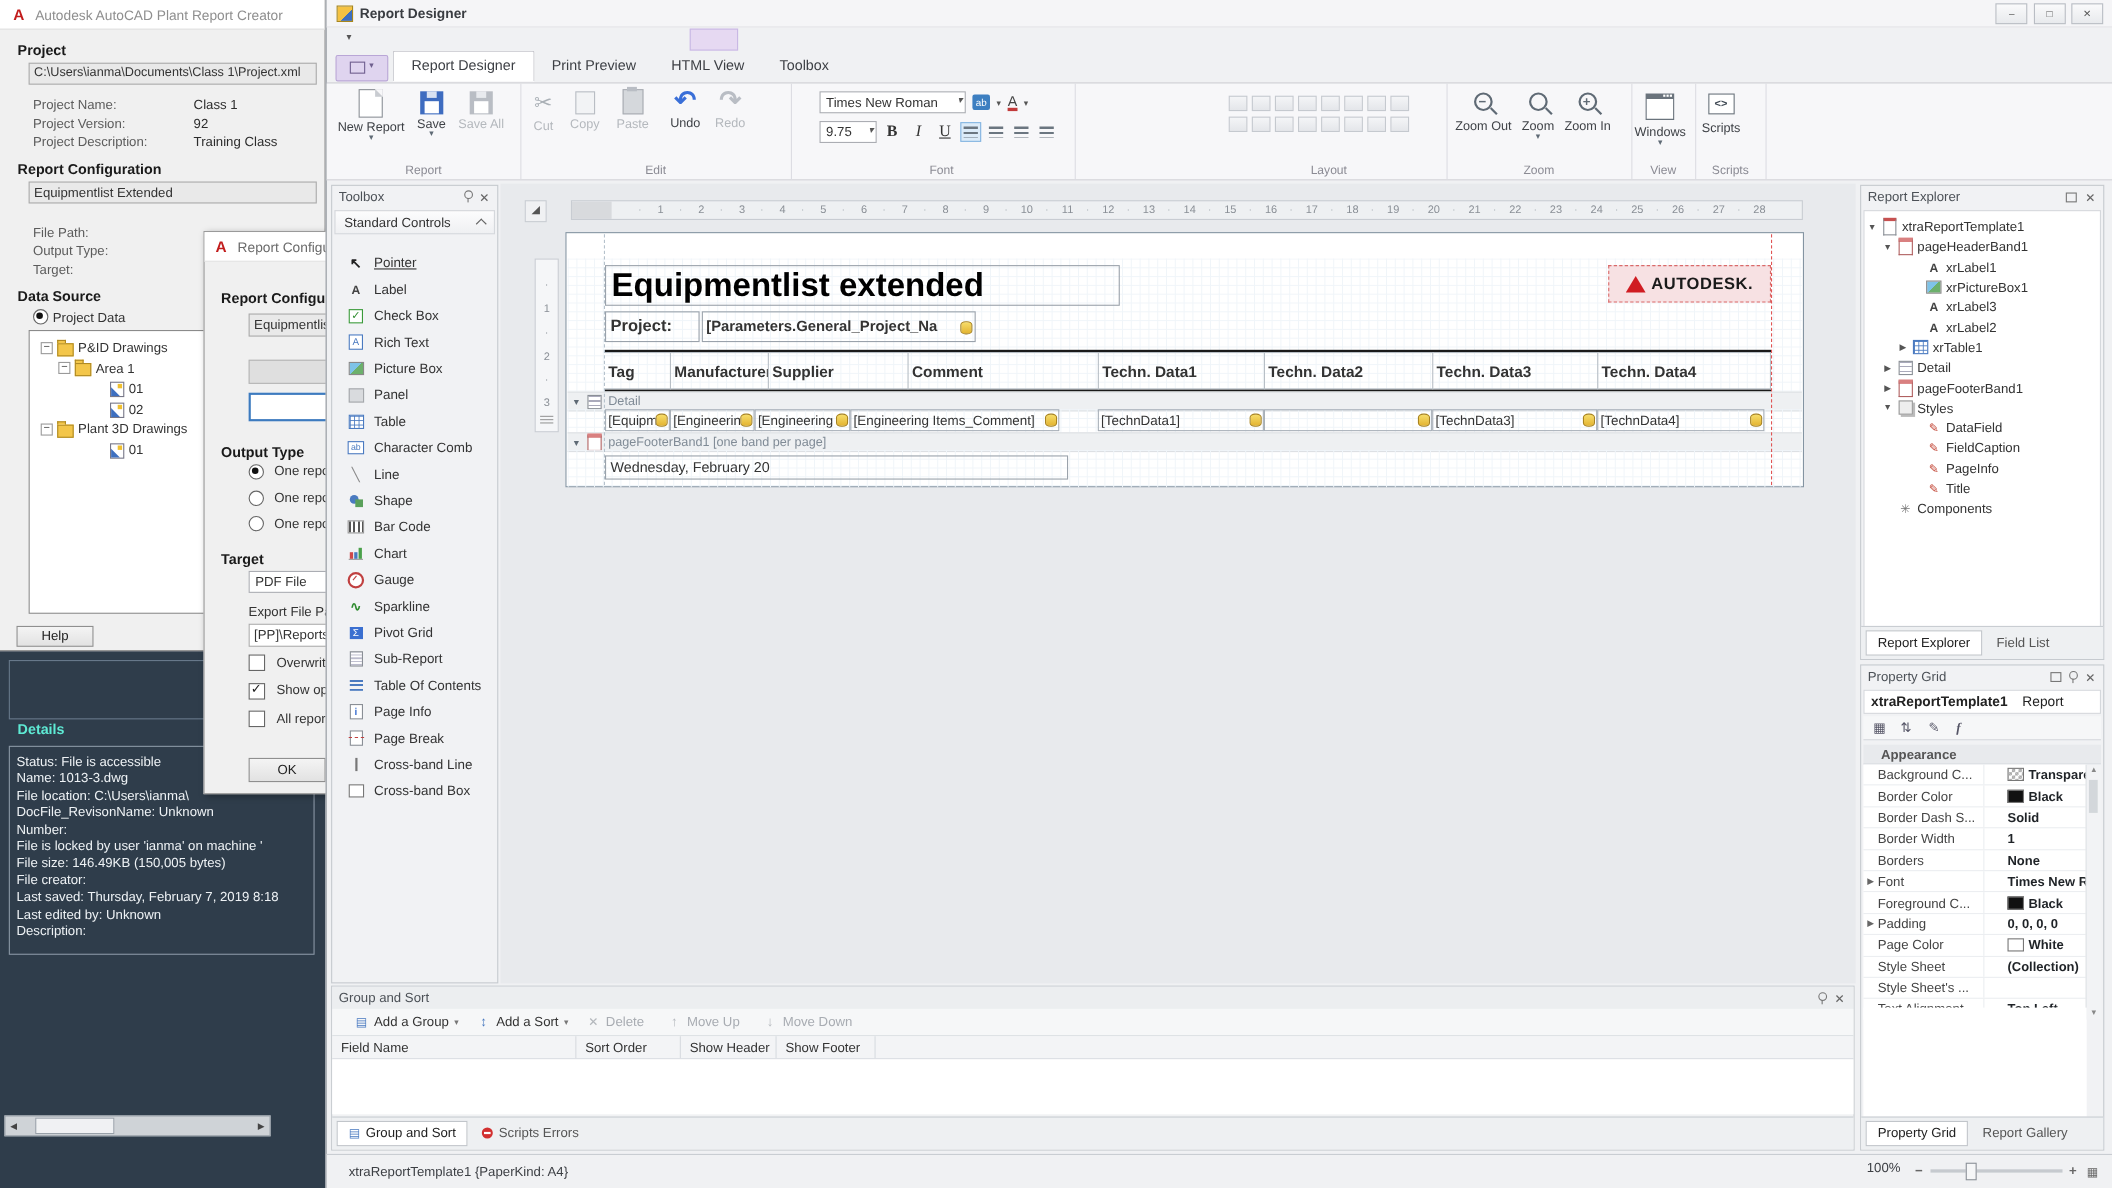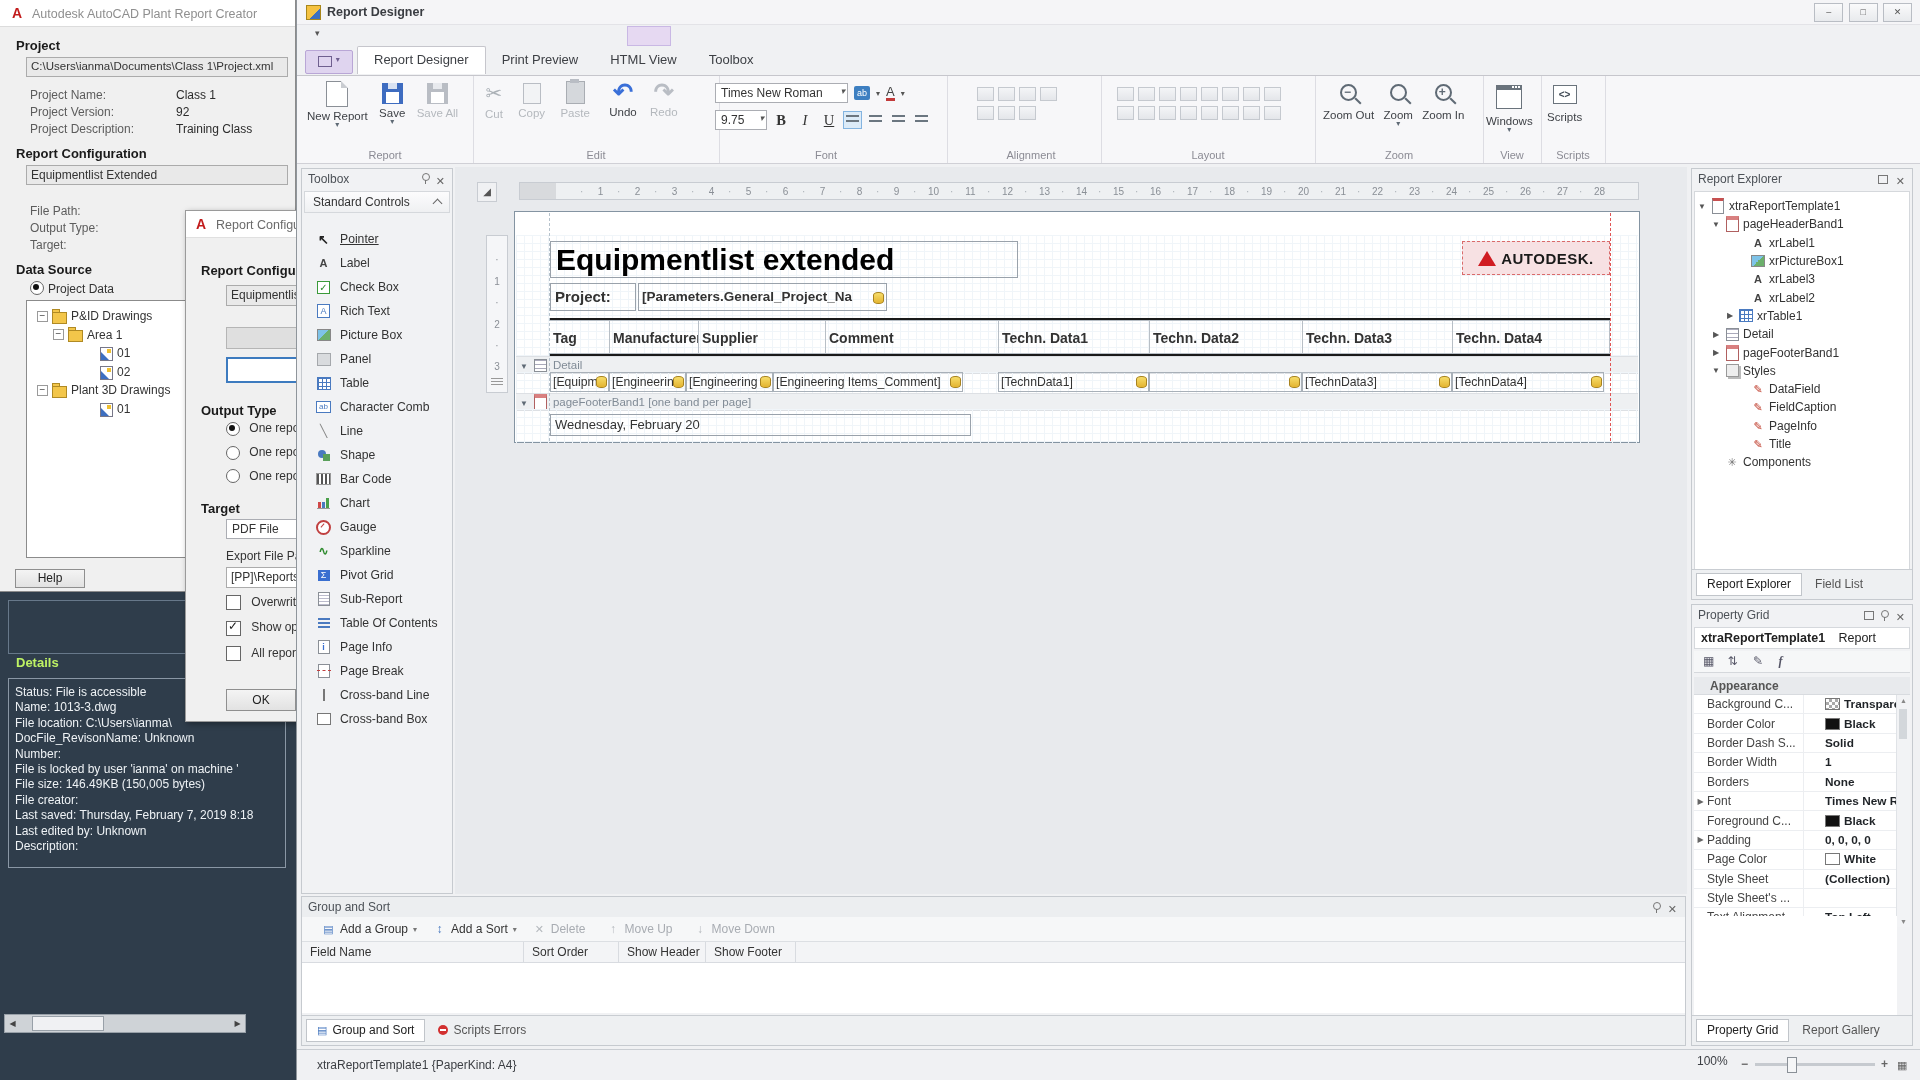--- a/index.html
+++ b/index.html
@@ -168,21 +168,21 @@
   .wctl{display:inline-block;width:27px;height:17px;border:1px solid #b9bdc4;background:linear-gradient(#fafafb,#e8eaed);
         text-align:center;font-size:9px;line-height:16px;color:#555;margin-left:2px;}
 </style>
 </head>
 <body>
 
 <div id="screen">
 
   <div class="abs" style="left:0;top:0;width:296px;height:1080px;background:#2f3d4b;">
     <div class="abs" style="left:8px;top:600px;width:278px;height:52px;border:1px solid #67788a;"></div>
-    <div class="abs" style="left:16px;top:655px;font-weight:bold;font-size:13px;color:#bef264;">Details</div>
+    <div class="abs" style="left:16px;top:655px;font-weight:bold;font-size:13px;color:#5eead4;">Details</div>
     <div class="abs" style="left:8px;top:678px;width:278px;height:190px;border:1px solid #8a97a5;padding:6px 0 0 6px;box-sizing:border-box;overflow:hidden;">
         <div class="dline">Status: File is accessible</div>
         <div class="dline">Name: 1013-3.dwg</div>
         <div class="dline">File location: C:\Users\ianma\</div>
         <div class="dline">DocFile_RevisonName: Unknown</div>
         <div class="dline">Number:</div>
         <div class="dline">File is locked by user 'ianma' on machine '</div>
         <div class="dline">File size: 146.49KB (150,005 bytes)</div>
         <div class="dline">File creator:</div>
         <div class="dline">Last saved: Thursday, February 7, 2019 8:18</div>
@@ -371,21 +371,21 @@
           <span class="undo-icon icon"></span>
           <span class="blabel">Undo</span>
         </span>
         <span class="bigbtn disabled" style="margin-left:10px;">
           <span class="redo-icon icon"></span>
           <span class="blabel">Redo</span>
         </span>
         <span class="glabel">Edit</span>
       </div>
 
-      <div class="rgroup" style="left:408px;width:242px;">
+      <div class="rgroup" style="left:438px;width:242px;">
         <div class="abs" style="left:10px;top:7px;display:flex;gap:6px;align-items:center;">
           <span class="combo" style="width:133px;box-sizing:border-box;">
             <span>Times New Roman</span><i class="dd">▾</i>
           </span>
           <span style="display:inline-block;background:#3d7fc1;color:#fff;font-size:9px;padding:2px 3px;border-radius:2px;">ab</span>
           <span style="font-size:8px;color:#555;">▾</span>
           <span style="font-size:13px;color:#444;border-bottom:3px solid #c23a3a;line-height:13px;">A</span>
           <span style="font-size:8px;color:#555;">▾</span>
         </div>
         <div class="abs" style="left:10px;top:34px;display:flex;gap:4px;align-items:center;">
@@ -404,28 +404,20 @@
           <span class="alnbtn">
               <i></i>
             </span>
           <span class="alnbtn">
               <i></i>
             </span>
         </div>
         <span class="glabel">Font</span>
       </div>
 
-      <div class="rgroup" style="left:664px;width:140px;">
-        <div class="abs" style="left:14px;top:10px;width:110px;">
-          <span class="micro"></span><span class="micro"></span><span class="micro"></span><span class="micro"></span>
-          <br>
-          <span class="micro"></span><span class="micro"></span><span class="micro"></span>
-        </div>
-        <span class="glabel">Alignment</span>
-      </div>
 
       <div class="rgroup" style="left:804px;width:214px;">
         <div class="abs" style="left:14px;top:10px;width:186px;">
           <span class="micro"></span><span class="micro"></span><span class="micro"></span><span class="micro"></span><span class="micro"></span><span class="micro"></span><span class="micro"></span><span class="micro"></span>
           <br>
           <span class="micro"></span><span class="micro"></span><span class="micro"></span><span class="micro"></span><span class="micro"></span><span class="micro"></span><span class="micro"></span><span class="micro"></span>
         </div>
         <span class="glabel">Layout</span>
       </div>
 

